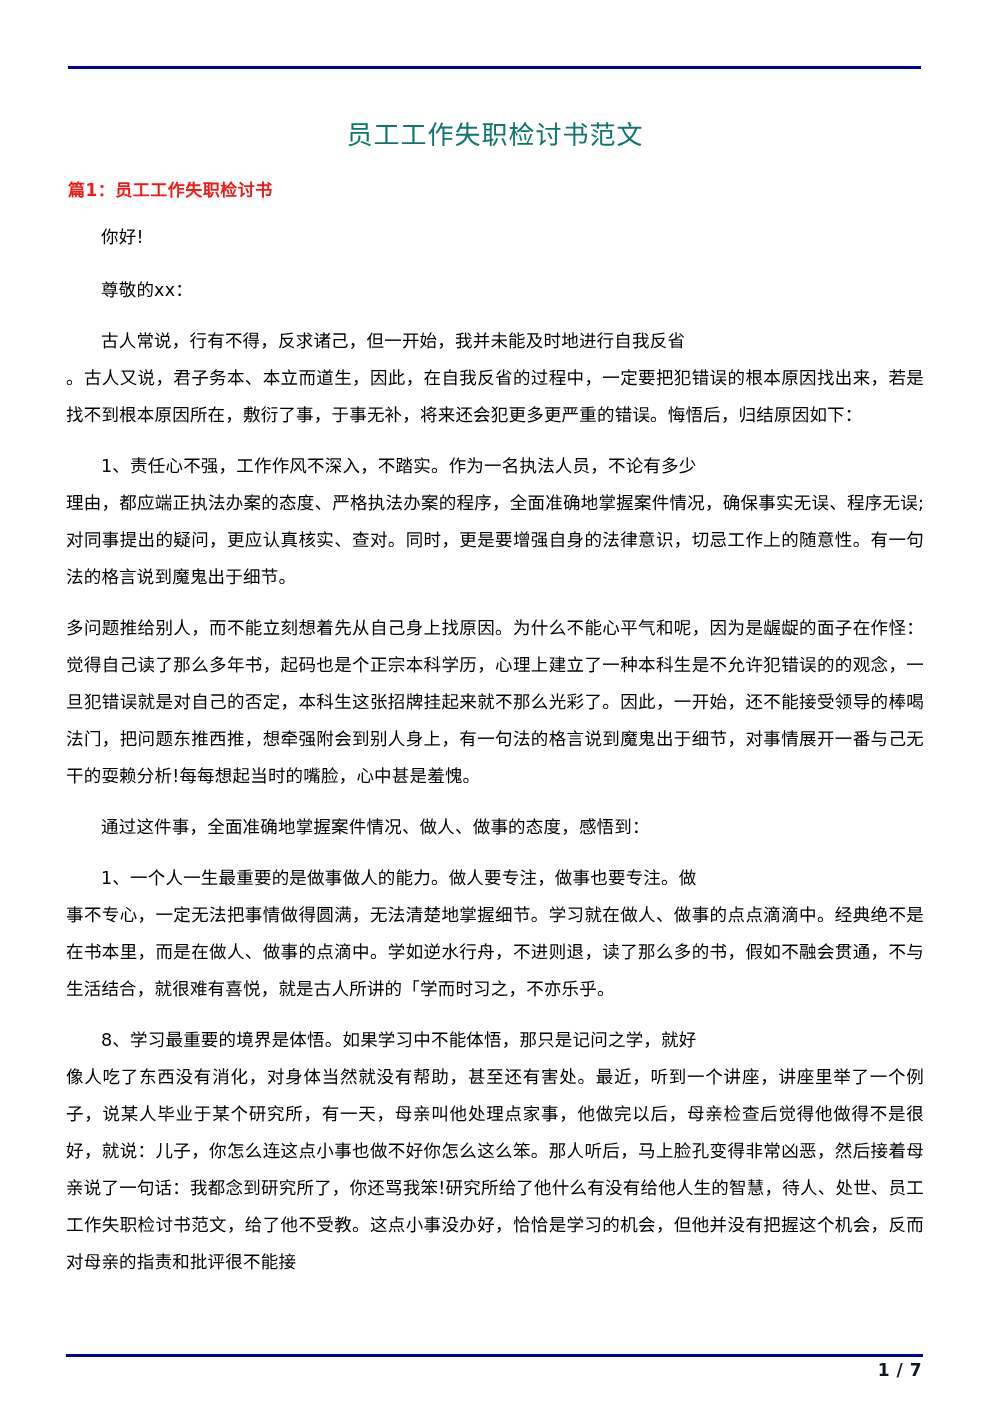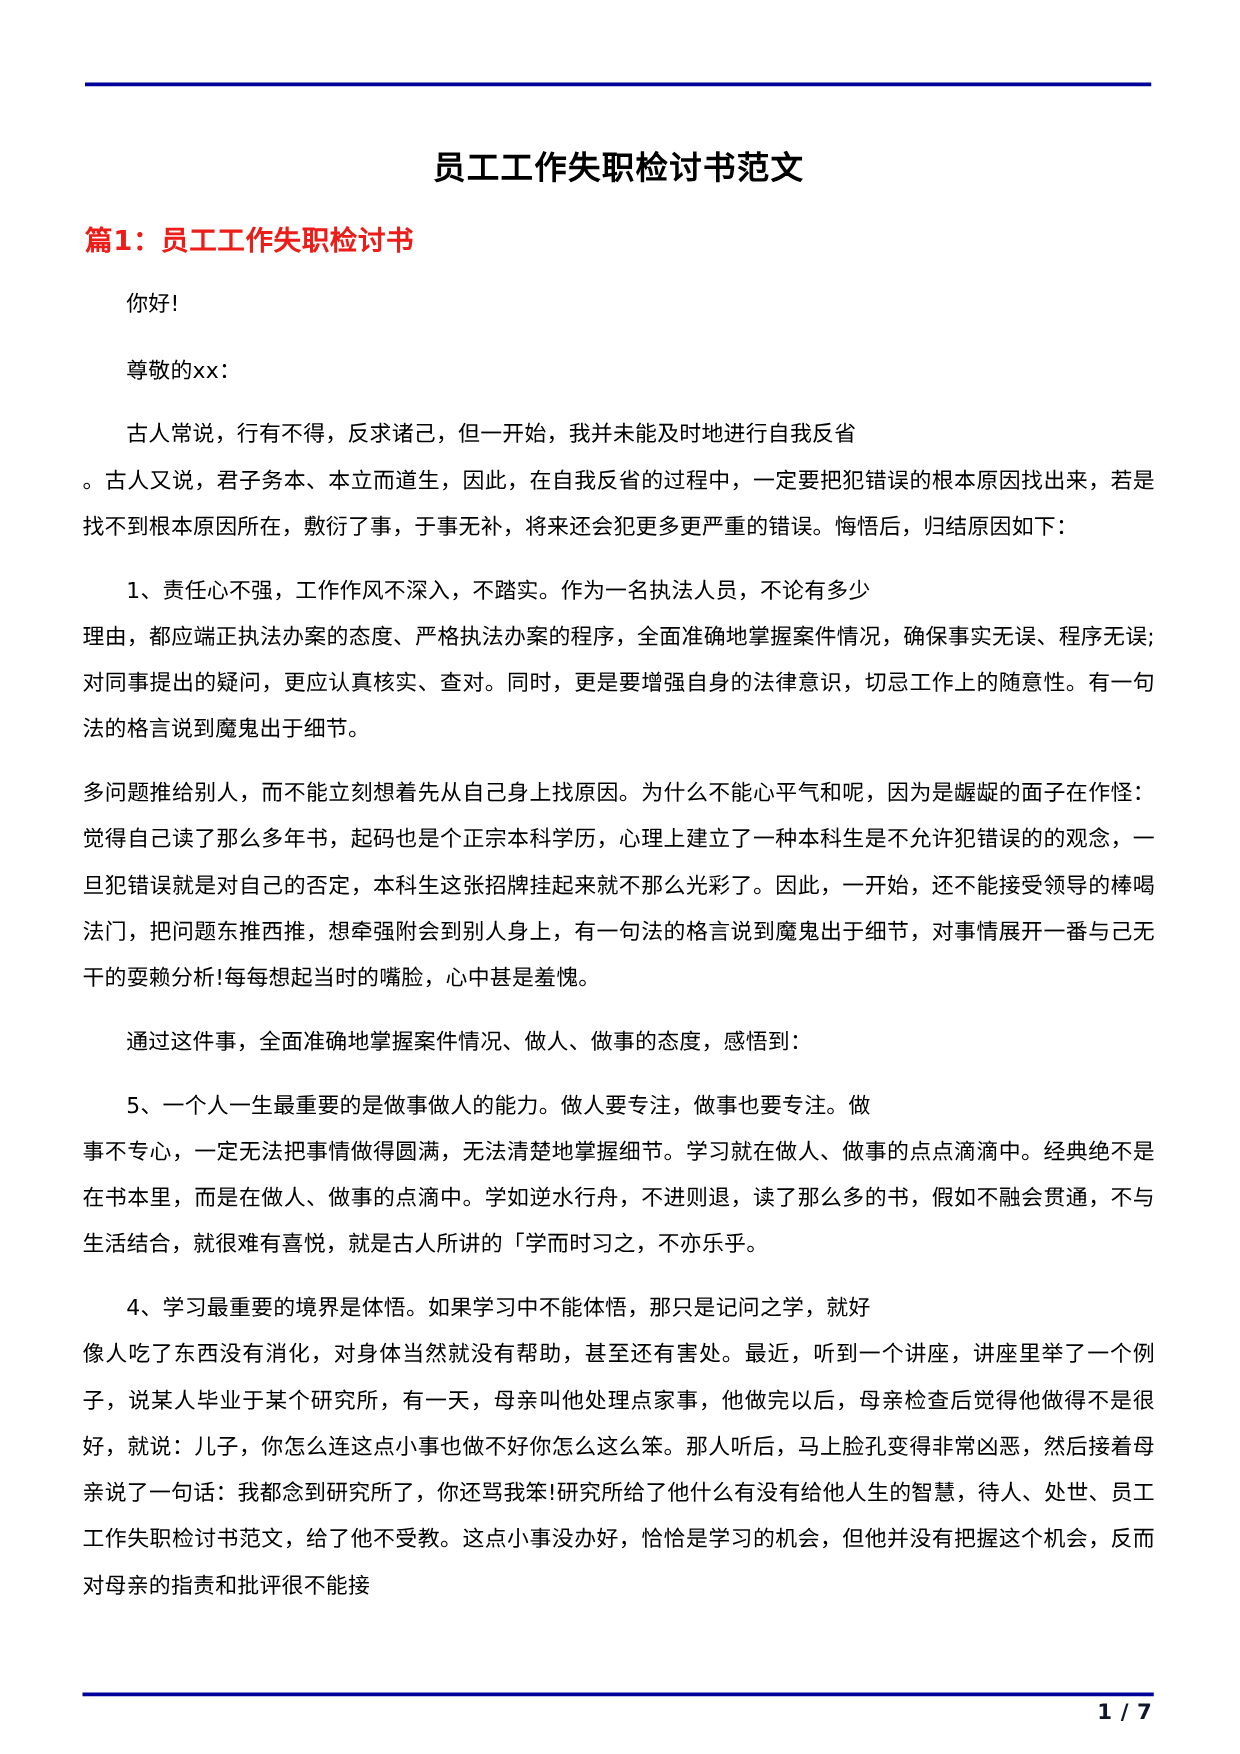--- a/index.html
+++ b/index.html
@@ -58,30 +58,30 @@
   .content {
     position: absolute;
     left: 66px;
     top: 96px;
     width: 858px;
   }
 
   .doc-title {
     text-align: center;
     font-size: 26px;
-    font-weight: bold;
+    font-weight: normal;
     letter-spacing: 1px;
     margin: 22px 0 0 0;
     line-height: 1.35;
-    color: #000000;
+    color: #0f766e;
   }
 
   .section-heading {
     margin: 26px 0 0 2px;
-    font-size: 22px;
+    font-size: 17px;
     font-weight: bold;
     color: #ec1c18;
     letter-spacing: 0.5px;
     line-height: 1.4;
   }
 
   .body-block {
     margin-top: 16px;
     font-size: 17.5px;
     line-height: 37px;
@@ -142,26 +142,26 @@
 
     <div class="para">
       <span class="rest">多问题推给别人，而不能立刻想着先从自己身上找原因。为什么不能心平气和呢，因为是龌龊的面子在作怪：觉得自己读了那么多年书，起码也是个正宗本科学历，心理上建立了一种本科生是不允许犯错误的的观念，一旦犯错误就是对自己的否定，本科生这张招牌挂起来就不那么光彩了。因此，一开始，还不能接受领导的棒喝法门，把问题东推西推，想牵强附会到别人身上，有一句法的格言说到魔鬼出于细节，对事情展开一番与己无干的耍赖分析!每每想起当时的嘴脸，心中甚是羞愧。</span>
     </div>
 
     <div class="para">
       <span class="lead">通过这件事，全面准确地掌握案件情况、做人、做事的态度，感悟到：</span>
     </div>
 
     <div class="para">
-      <span class="lead">5、一个人一生最重要的是做事做人的能力。做人要专注，做事也要专注。做</span>
+      <span class="lead">1、一个人一生最重要的是做事做人的能力。做人要专注，做事也要专注。做</span>
       <span class="rest">事不专心，一定无法把事情做得圆满，无法清楚地掌握细节。学习就在做人、做事的点点滴滴中。经典绝不是在书本里，而是在做人、做事的点滴中。学如逆水行舟，不进则退，读了那么多的书，假如不融会贯通，不与生活结合，就很难有喜悦，就是古人所讲的「学而时习之，不亦乐乎。</span>
     </div>
 
     <div class="para">
-      <span class="lead">4、学习最重要的境界是体悟。如果学习中不能体悟，那只是记问之学，就好</span>
+      <span class="lead">8、学习最重要的境界是体悟。如果学习中不能体悟，那只是记问之学，就好</span>
       <span class="rest">像人吃了东西没有消化，对身体当然就没有帮助，甚至还有害处。最近，听到一个讲座，讲座里举了一个例子，说某人毕业于某个研究所，有一天，母亲叫他处理点家事，他做完以后，母亲检查后觉得他做得不是很好，就说：儿子，你怎么连这点小事也做不好你怎么这么笨。那人听后，马上脸孔变得非常凶恶，然后接着母亲说了一句话：我都念到研究所了，你还骂我笨!研究所给了他什么有没有给他人生的智慧，待人、处世、员工工作失职检讨书范文，给了他不受教。这点小事没办好，恰恰是学习的机会，但他并没有把握这个机会，反而对母亲的指责和批评很不能接</span>
     </div>
 
   </div>
 
   <div class="footer-rule"></div>
   <div class="footer-pageno">1 / 7</div>
 
 </div>
 

